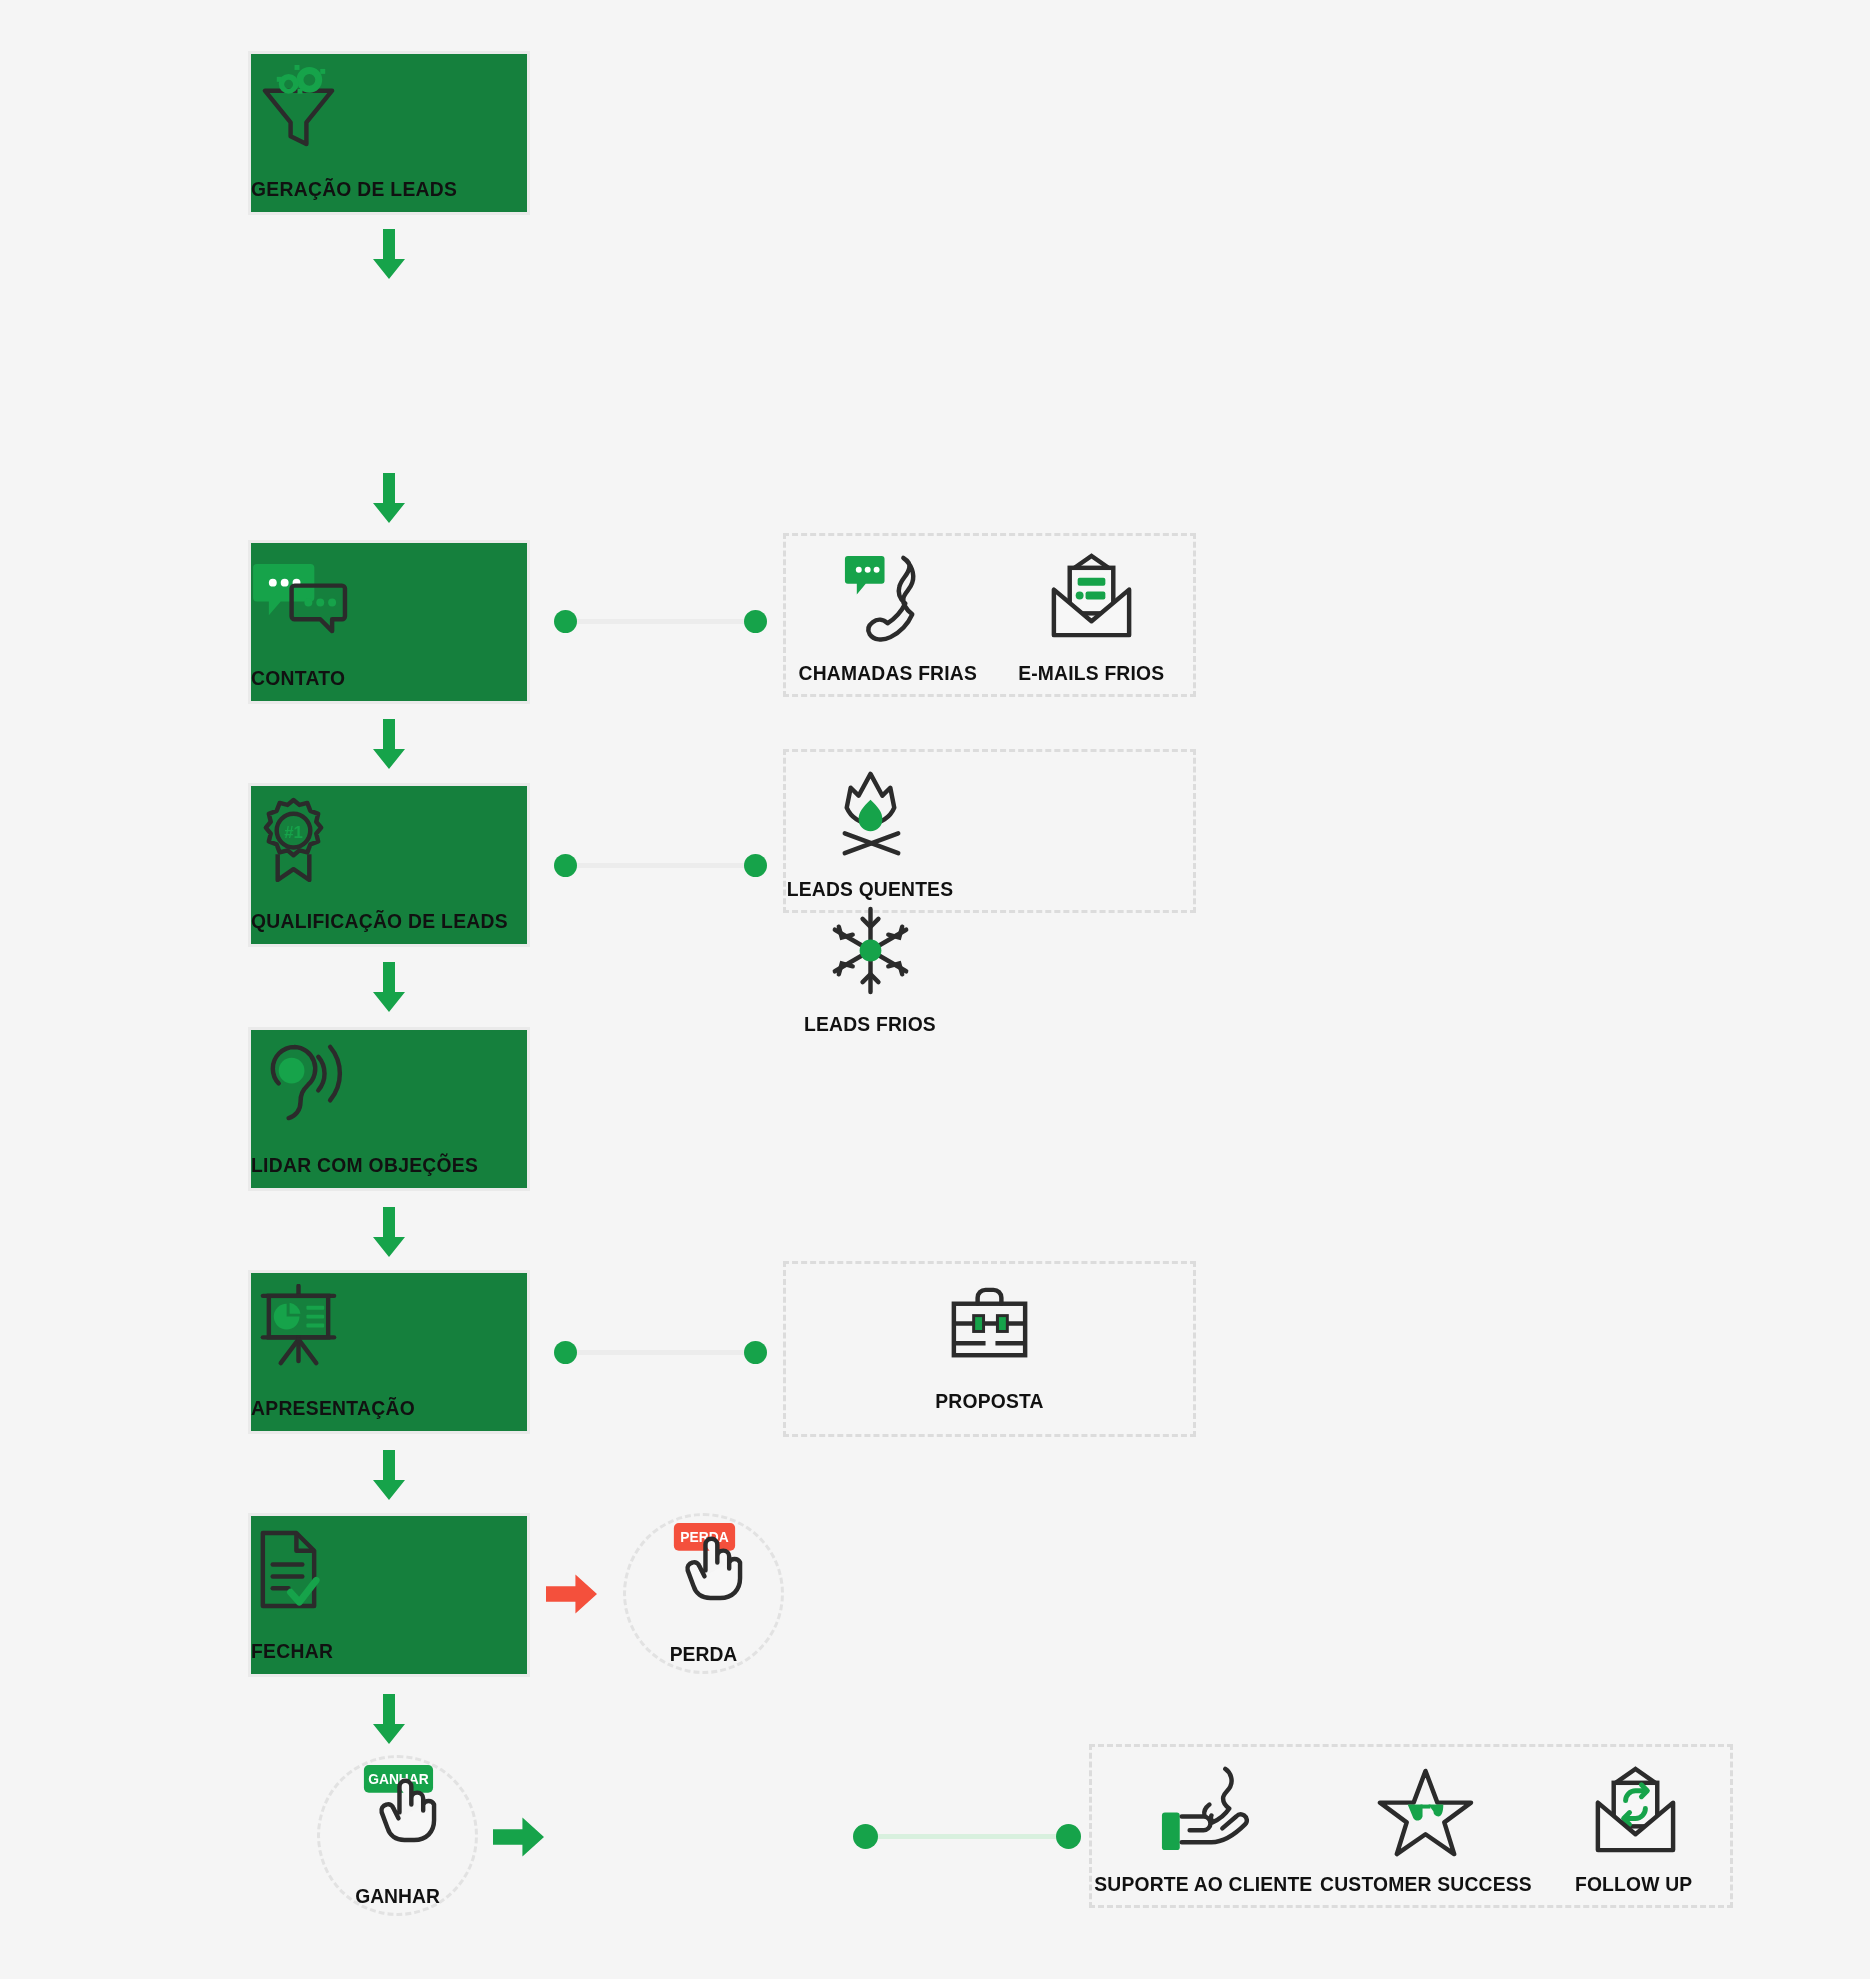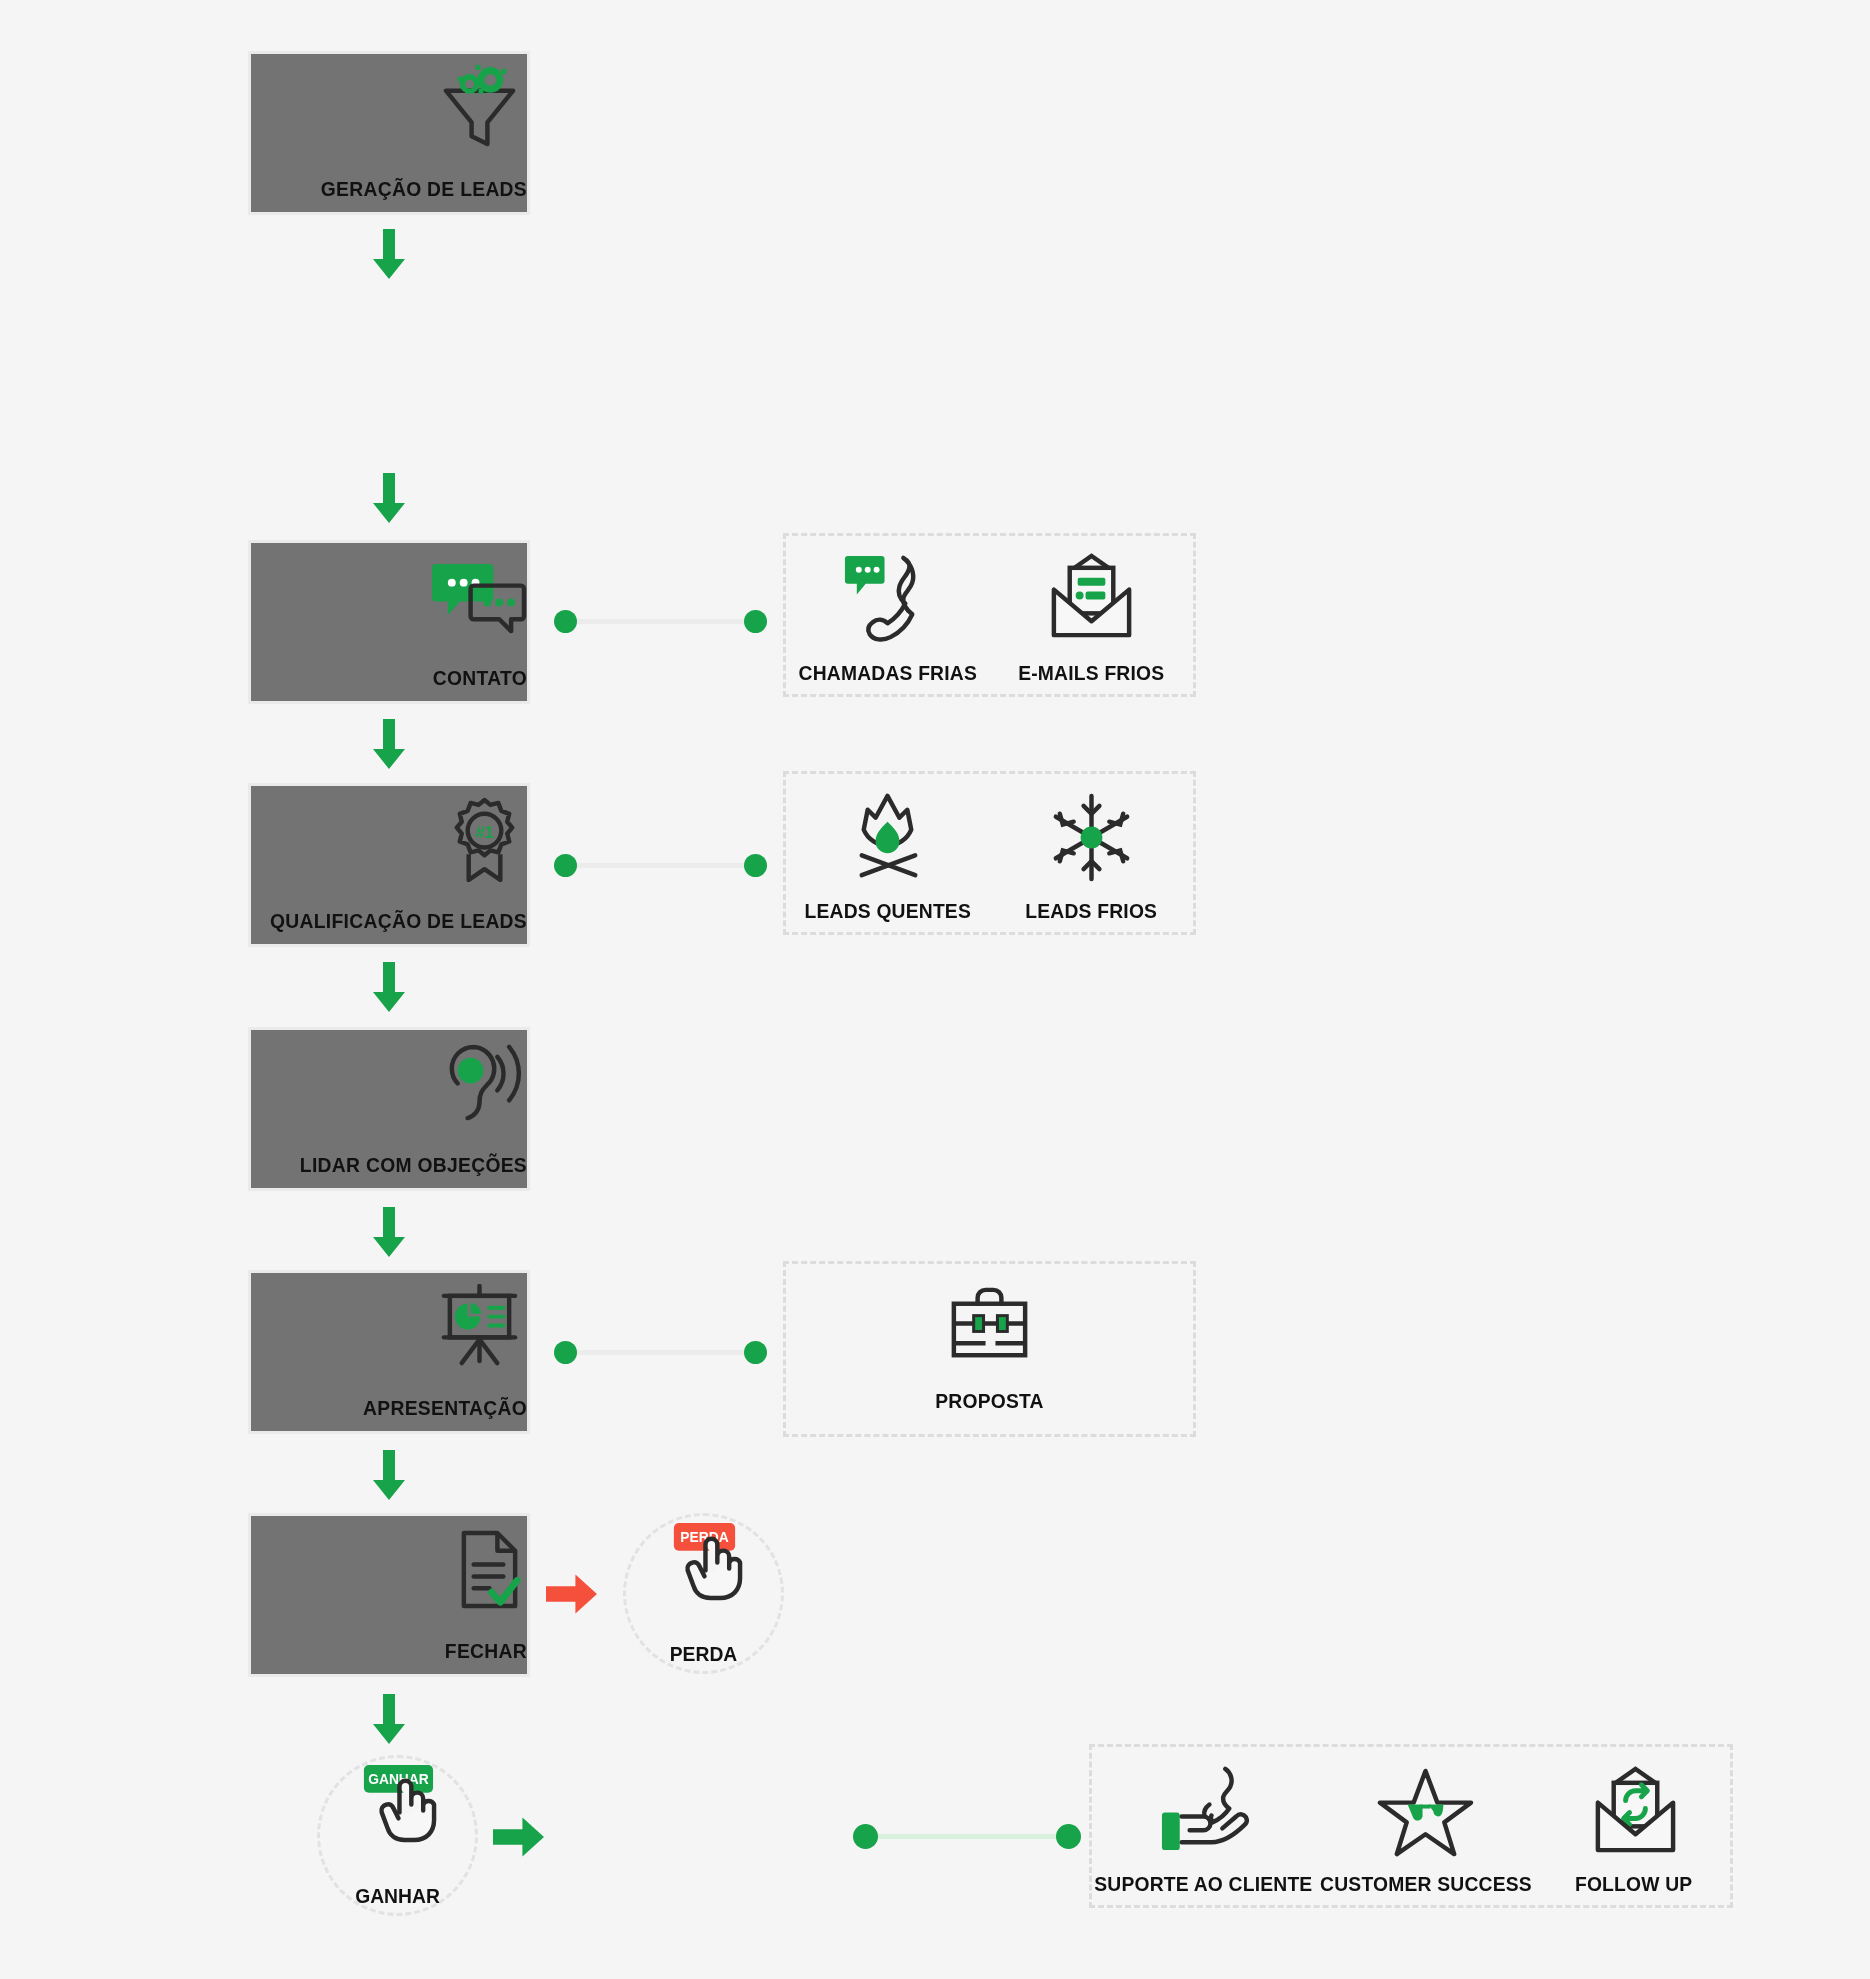--- a/index.html
+++ b/index.html
@@ -9,25 +9,25 @@
     font-family:"Liberation Sans", sans-serif;
     position:relative;
     overflow:hidden;
   }
   .canvas{position:absolute;left:0;top:0;width:1870px;height:1979px;}
 
   
   .stage{
     position:absolute;
     width:282px;height:164px;
-    background:#737373;
+    background:#15803d;
     border:3px solid #eaeaea;
     box-sizing:border-box;
     display:flex;flex-direction:column;
-    align-items:flex-end;justify-content:center;gap:16px;
+    align-items:flex-start;justify-content:center;gap:16px;
   }
   .stage .ico{height:85px;display:flex;align-items:flex-end;justify-content:center;}
   .stage .lbl{
     margin-top:13px;
     font-size:19.3px;font-weight:bold;letter-spacing:0.3px;
     color:#111;white-space:nowrap;text-align:center;
   }
 
   
   .stage.wide{width:287px;}
@@ -194,21 +194,21 @@
     </div>
     <div class="lbl">QUALIFICAÇÃO DE LEADS</div>
   </div>
 
   <div class="connector" style="left:554px;top:853px;width:213px;">
     <div class="dot"></div>
     <div class="line"></div>
     <div class="dot"></div>
   </div>
 
-  <div class="dashgroup" style="left:783px;top:771px;width:413px;height:164px;">
+  <div class="dashgroup" style="left:783px;top:749px;width:413px;height:164px;flex-direction:column;">
     <div class="sub">
       <div class="ico">
         <svg width="99" height="99" viewBox="0 0 100 100">
           <path d="M50 8 L62 30 L70 22 L74 42 a26 26 0 0 1 -48 0 L30 22 L38 30 Z" fill="none" stroke="#2b2b2b" stroke-width="4.5" stroke-linejoin="round"></path>
           <path d="M50 34 c8 8 12 12 12 20 a12 12 0 0 1 -24 0 c0 -8 4 -12 12 -20z" fill="#16a34a"></path>
           <g stroke="#2b2b2b" stroke-width="4.5" stroke-linecap="round">
             <path d="M24 68 L78 88"></path>
               <path d="M78 68 L24 88"></path>
           </g>
         </svg>

